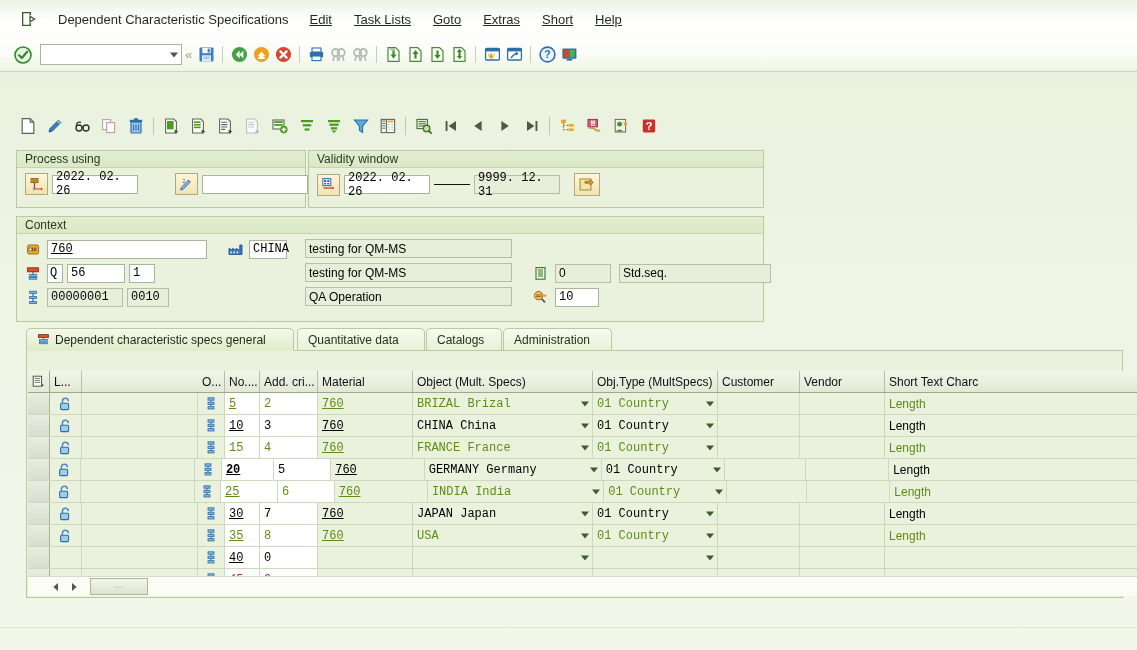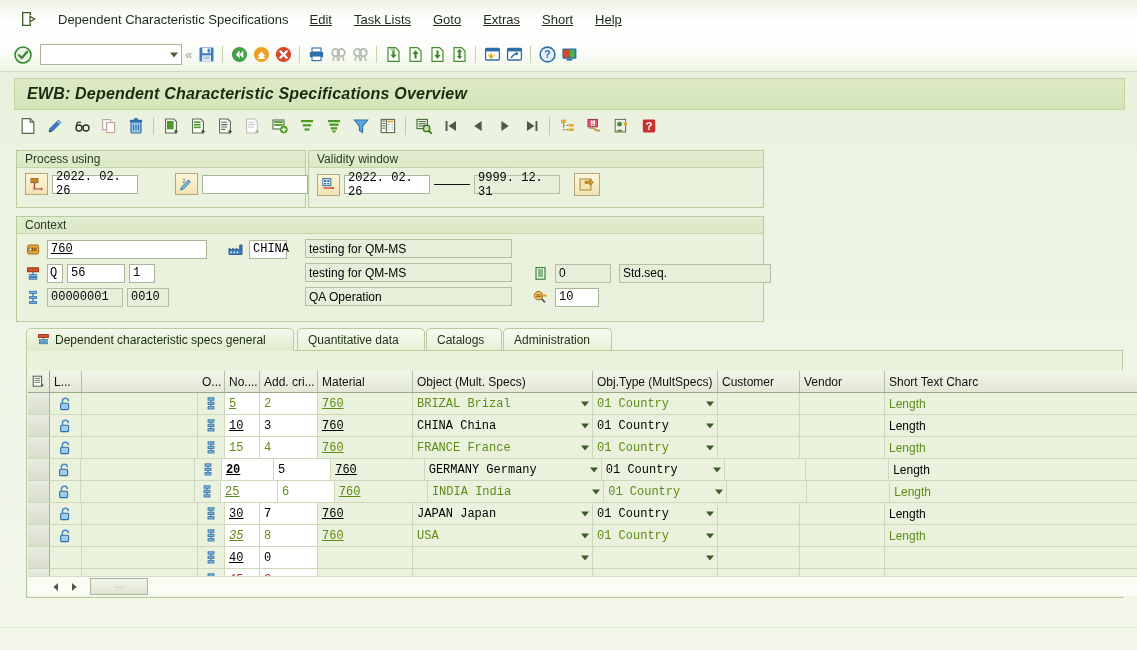--- a/index.html
+++ b/index.html
@@ -324,23 +324,20 @@
     <div class="tb-btn">
       <svg width="17" height="17" viewBox="0 0 17 17">
         <rect x="1.4" y="2.4" width="14" height="10.4" rx="1" fill="#2f6fa8"></rect>
         <rect x="2.8" y="3.8" width="5.2" height="7.6" fill="#d9442a"></rect>
         <rect x="8.6" y="3.8" width="5.2" height="7.6" fill="#4caf50"></rect>
         <rect x="5.6" y="12.8" width="5.6" height="1.8" fill="#2f6fa8"></rect>
       </svg>
     </div>
   </div>
 
-  <div class="titleband">
-    <h1>EWB: Dependent Characteristic Specifications Overview</h1>
-  </div>
 
   <div class="apptoolbar">
     <div class="at-btn">
       <svg width="18" height="18" viewBox="0 0 18 18">
         <path d="M3.2 1.6 h8 l3.6 3.6 V16.4 H3.2 Z" fill="#fff" stroke="#5a6a52" stroke-width="1.2"></path>
         <path d="M11.2 1.6 v3.6 h3.6" fill="none" stroke="#5a6a52" stroke-width="1.2"></path>
       </svg>
     </div>
     <div class="at-btn">
       <svg width="18" height="18" viewBox="0 0 18 18">
@@ -906,21 +903,21 @@
             <div class="gc green" style="width: 116px;"></div>
             <div class="gc green" style="width: 27px; justify-content: center; padding-left: 0px;">
               <svg width="12" height="13" viewBox="0 0 12 13">
                 <rect x="3" y=".8" width="6" height="2.4" fill="#7ab8e0" stroke="#2f6fa8" stroke-width=".8"></rect>
                 <rect x="3" y="5.2" width="6" height="2.4" fill="#7ab8e0" stroke="#2f6fa8" stroke-width=".8"></rect>
                 <rect x="3" y="9.6" width="6" height="2.4" fill="#7ab8e0" stroke="#2f6fa8" stroke-width=".8"></rect>
                 <path d="M6 3.2 V5.2 M6 7.6 V9.6" stroke="#2f6fa8" stroke-width="1.1"></path>
               </svg>
             </div>
             <div class="gc white mono green" style="width: 35px;">
-              <span class="v" style="text-decoration: underline; font-style: italic;">35</span>
+              <span class="v" style="text-decoration: underline;">35</span>
             </div>
             <div class="gc white mono green" style="width: 58px;">8</div>
             <div class="gc mono green" style="width: 95px;">
               <span style="text-decoration: underline;">760</span>
             </div>
             <div class="gc mono green" style="width: 180px;">USA<span class="ddarrow"></span></div>
             <div class="gc mono green" style="width: 125px;">01 Country<span class="ddarrow"></span></div>
             <div class="gc green" style="width: 82px;"></div>
             <div class="gc green" style="width: 85px;"></div>
             <div class="gc green" style="width: 253px; border-right: none;">Length</div>

